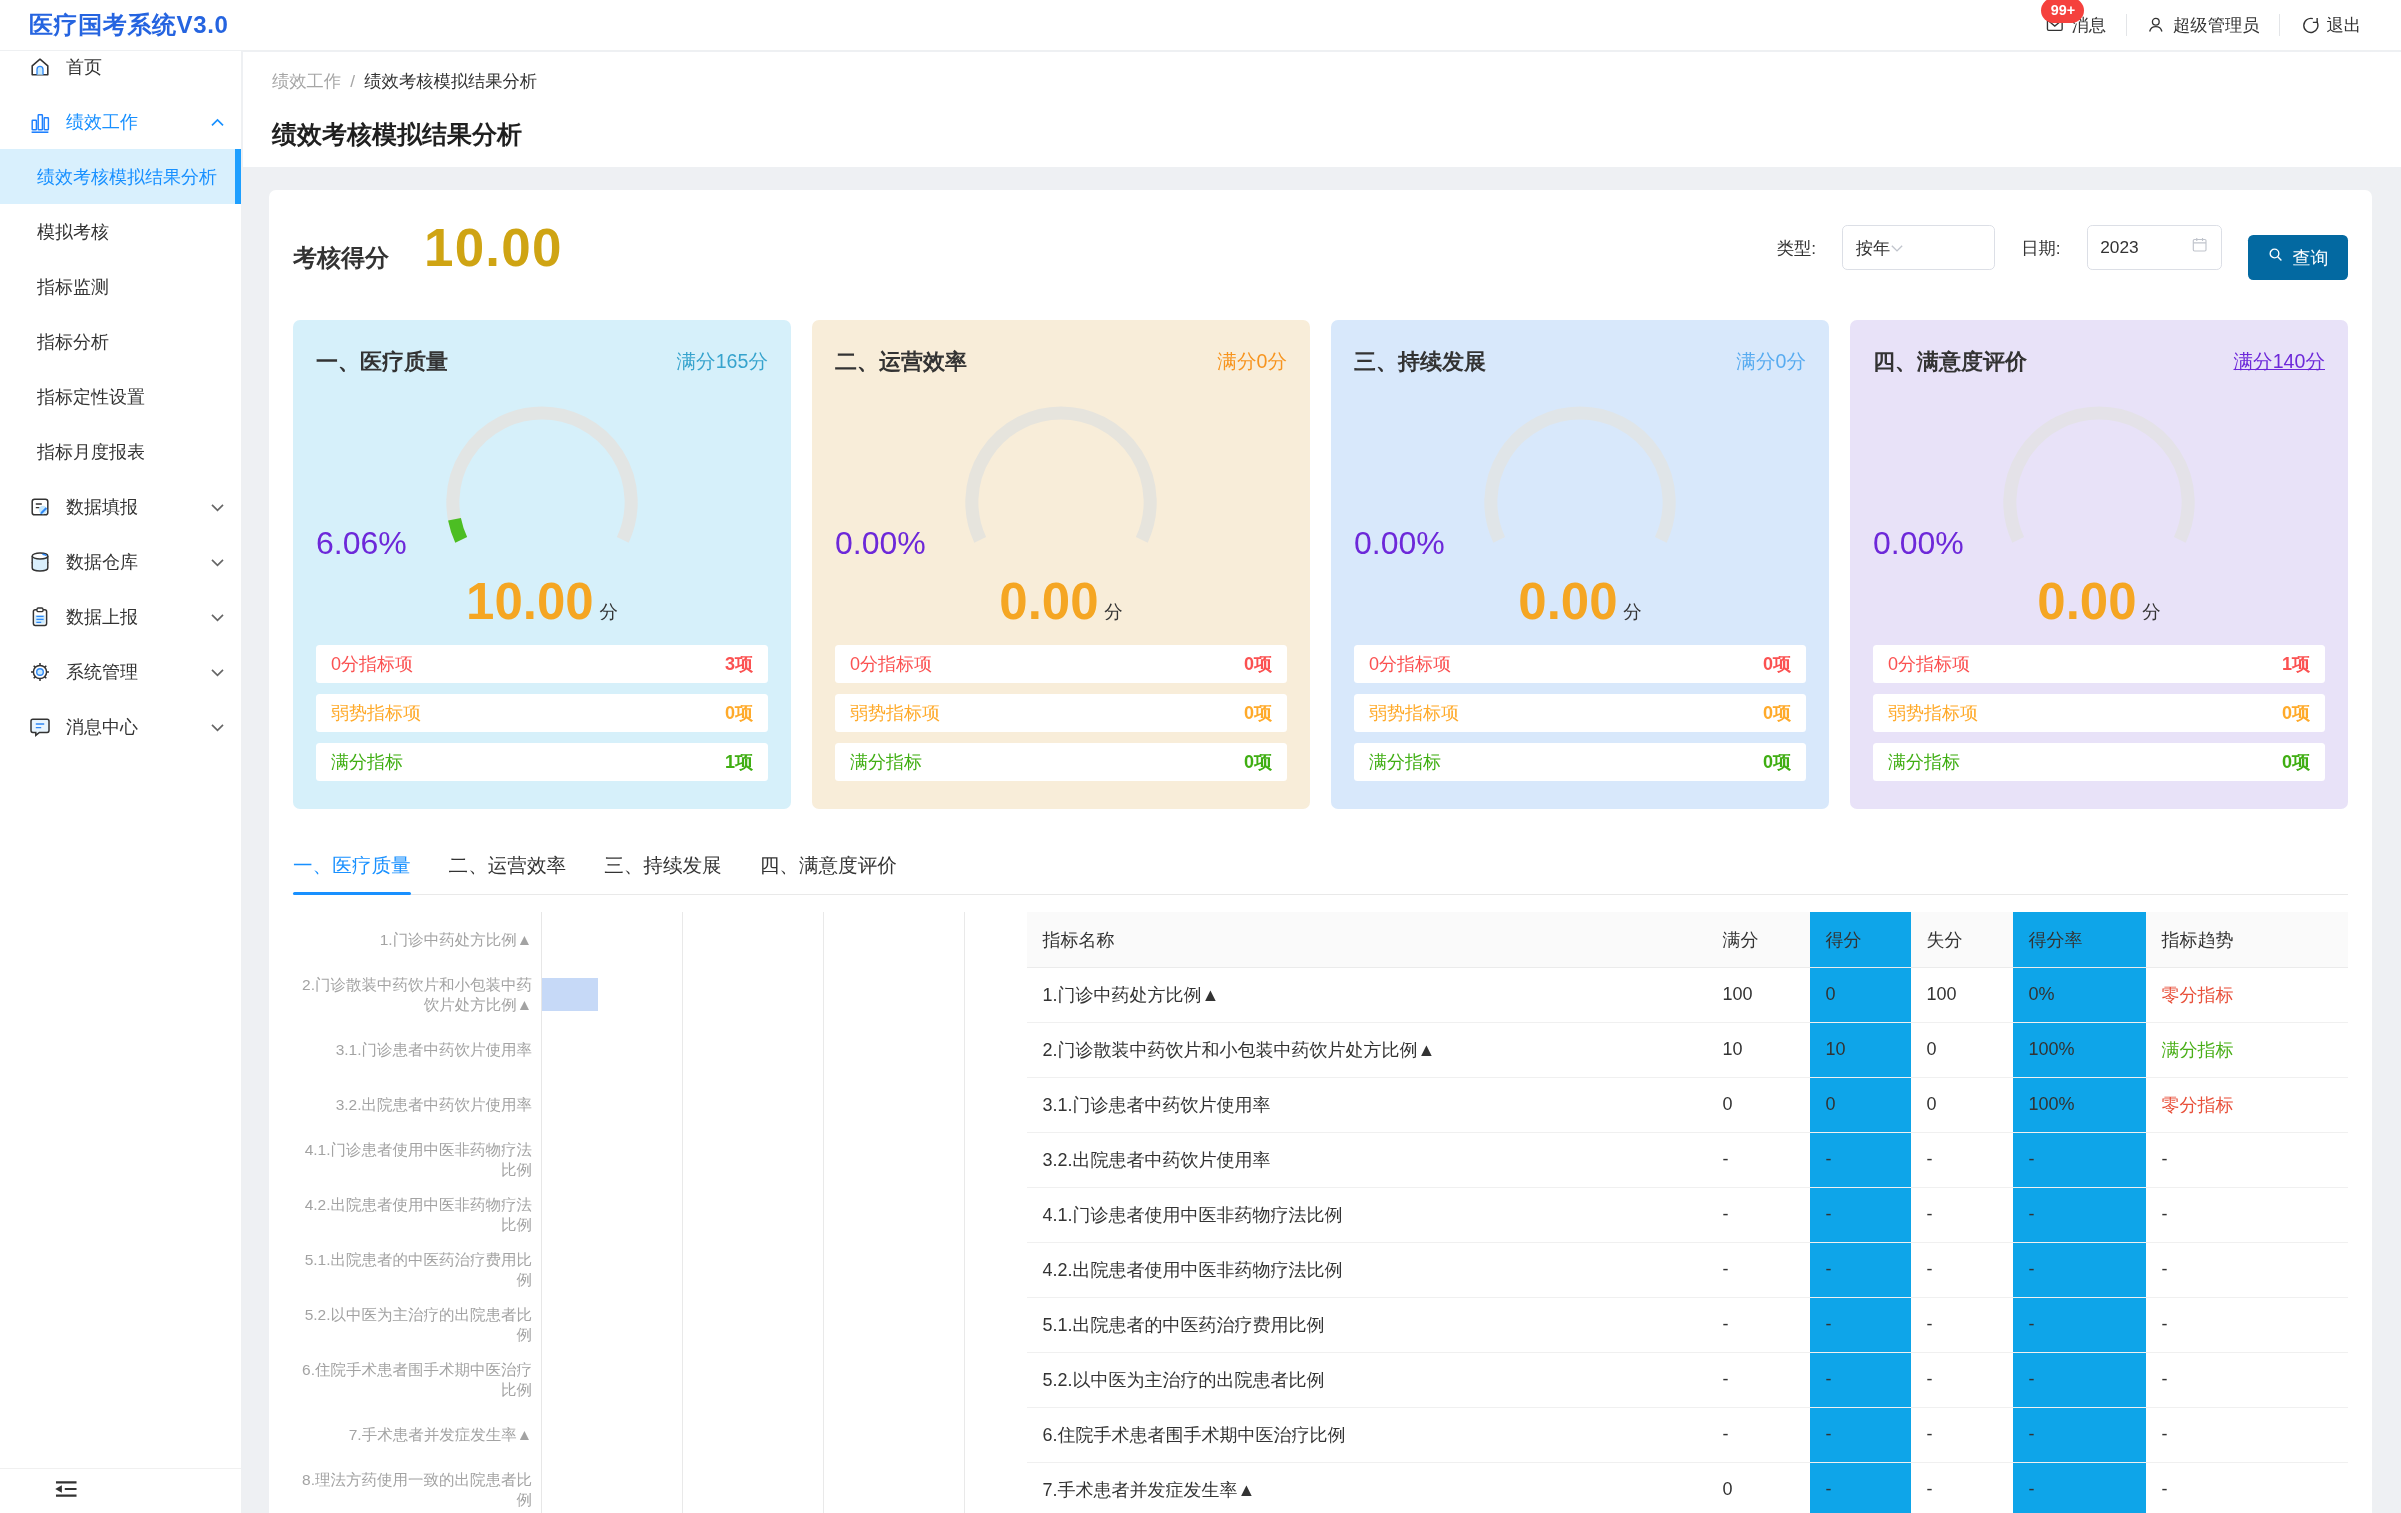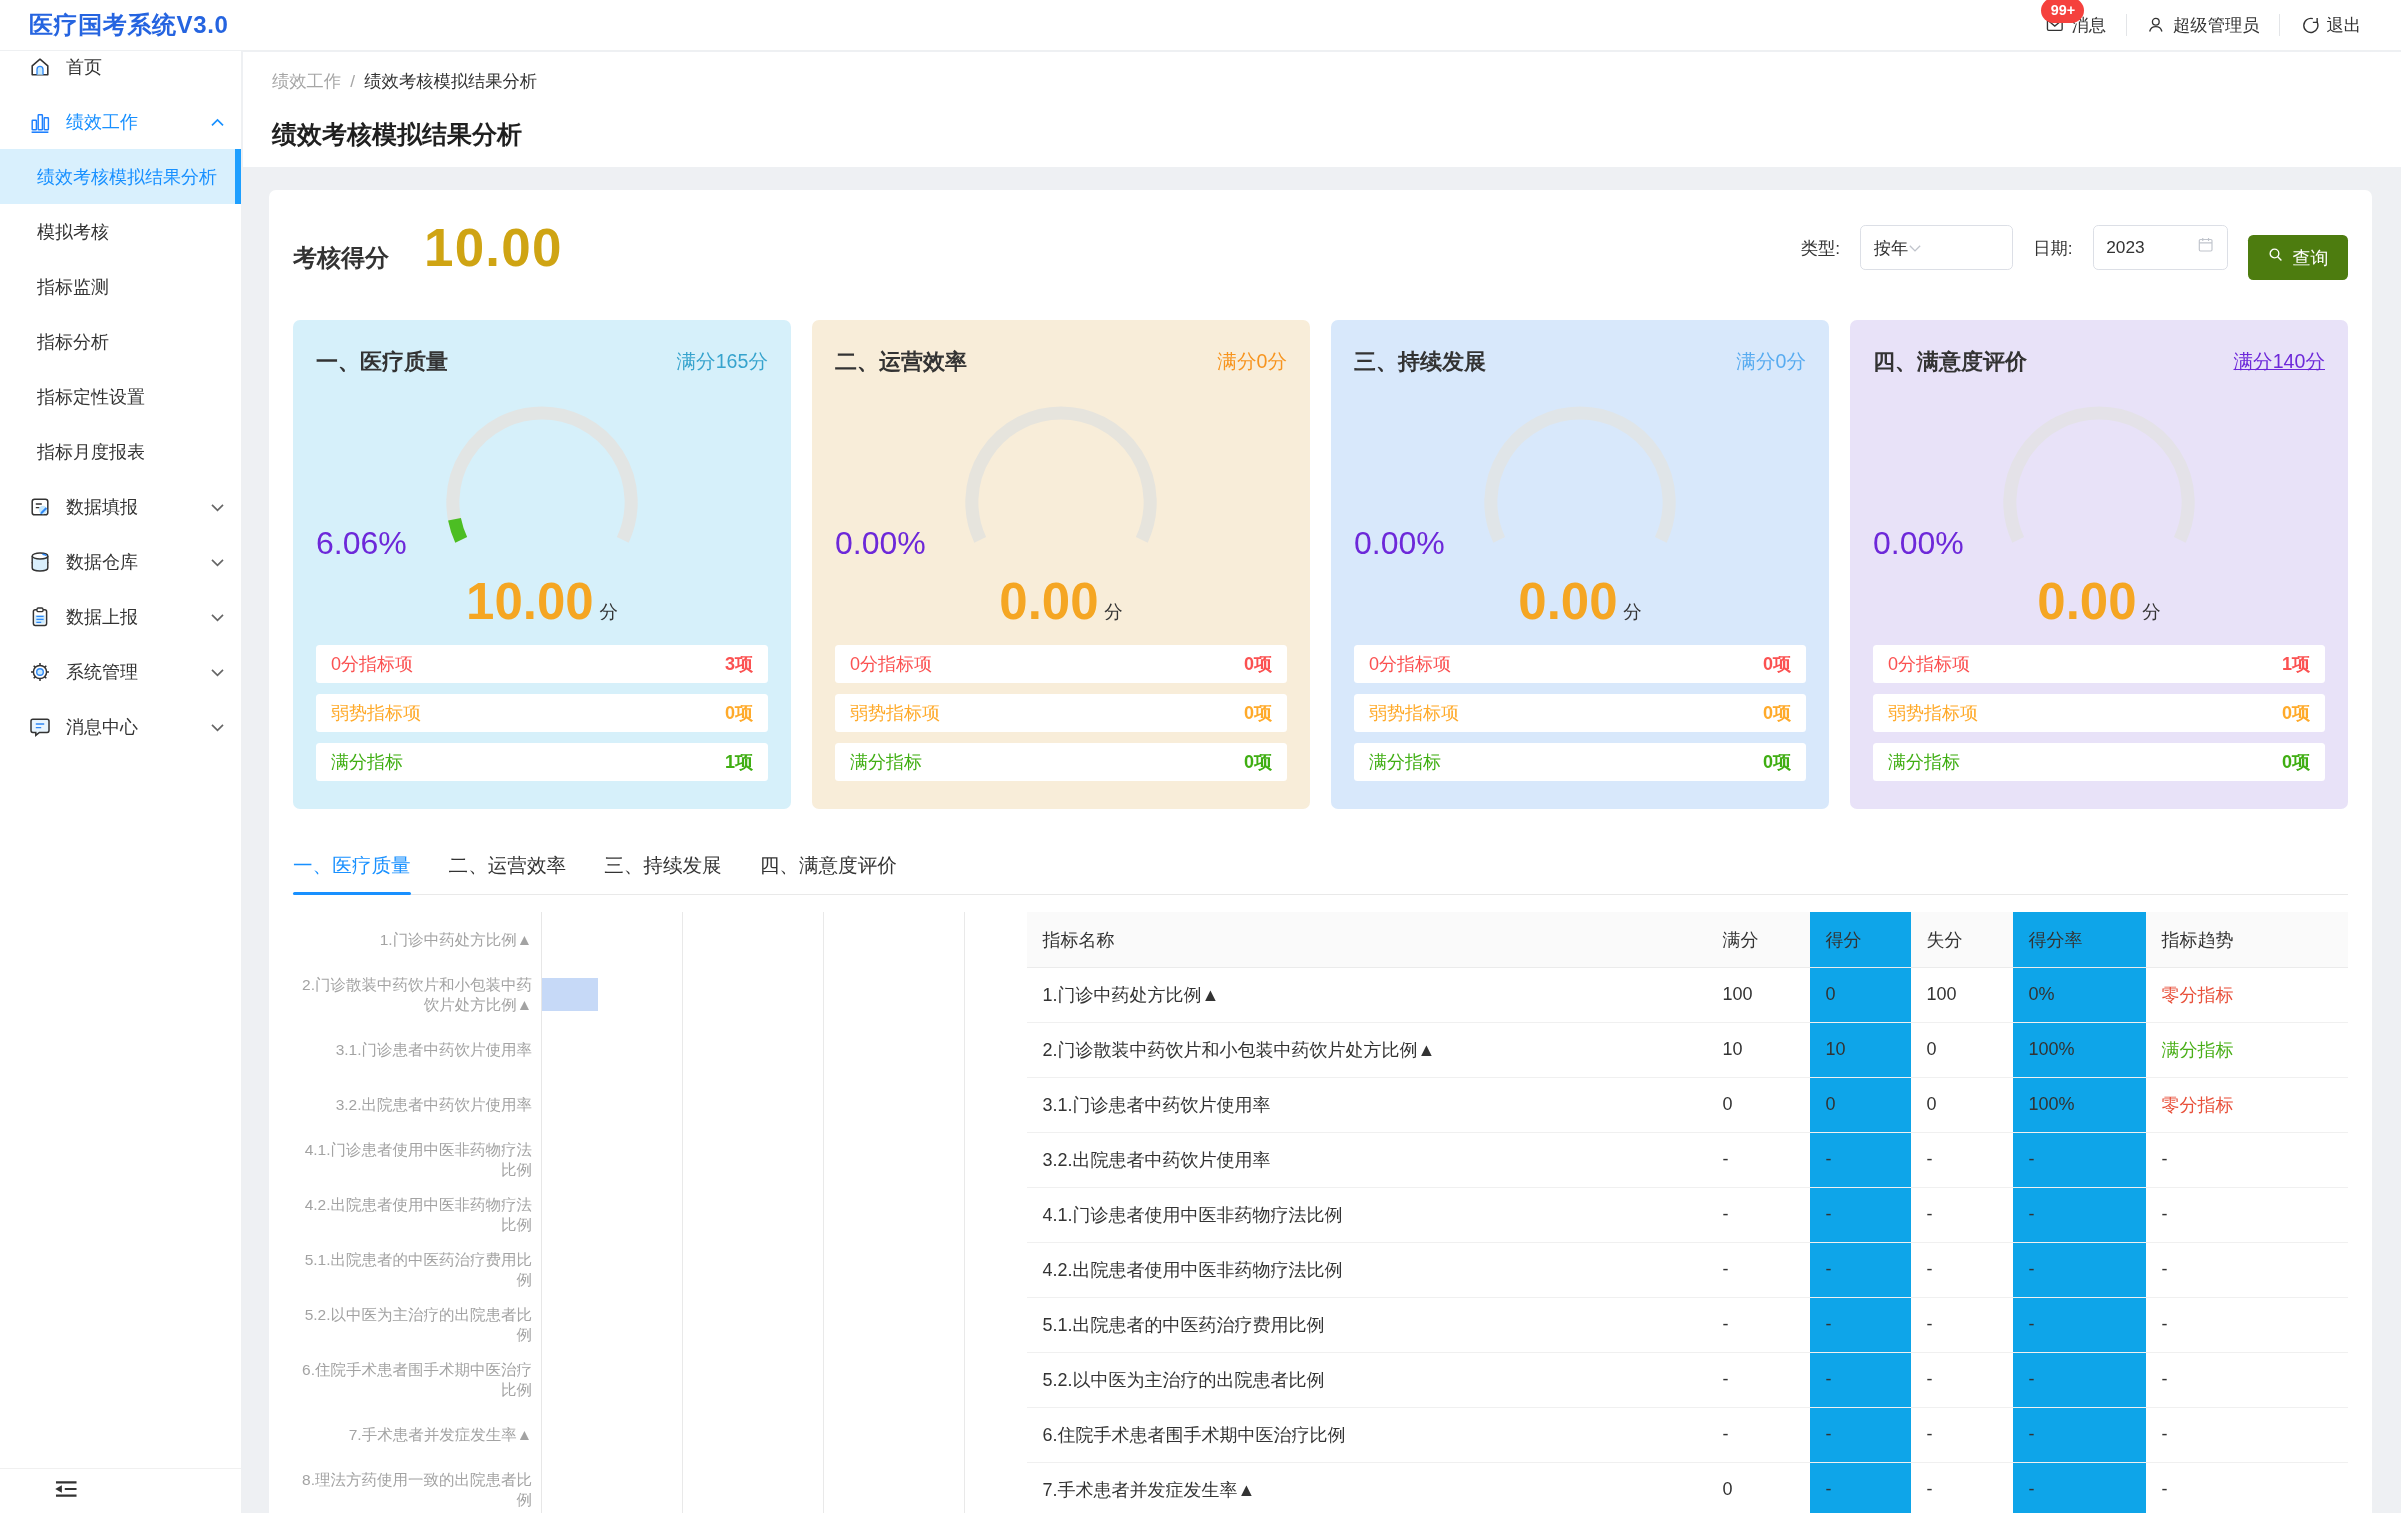--- a/index.html
+++ b/index.html
@@ -43,21 +43,21 @@
   .breadcrumb .current { color:#333; }
   .page-title { margin-top:25px; font-size:25px; font-weight:bold; color:#1f1f1f; }
 
   .panel { background:#fff; border-radius:7px; margin:23px 29px 0 26px; height:1497px; padding:0 24px; overflow:hidden; }
 
   
   .score-row { display:flex; align-items:center; justify-content:space-between; height:115px; }
   .score-left { display:flex; align-items:baseline; }
   .score-label { font-size:24px; font-weight:bold; color:#333; }
   .score-value { font-size:53px; font-weight:bold; color:#cfa413; margin-left:35px; letter-spacing:1.2px; }
-  .filters { display:flex; align-items:center; gap:20px; }
+  .filters { display:flex; align-items:center; gap:26px; }
   .f-label { font-size:17.3px; color:#333; }
   .f-select, .f-input { height:45px; border:1.2px solid #dcdfe6; border-radius:5.2px; background:#fff;
     display:flex; align-items:center; font-size:17.3px; color:#333; padding:0 12.7px; }
   .f-select { width:153px; cursor:pointer; }
   .f-input { width:135px; justify-content:space-between; }
   .f-btn { height:45px; background:#2b7e9e; border-radius:5.2px; border:none; color:#fff; font-size:18px;
     display:flex; align-items:center; gap:8px; padding:0 19.6px; cursor:pointer; }
 
   
   .cards { display:flex; gap:21px; margin-top:15px; }
@@ -314,21 +314,21 @@
         <span class="f-label">日期:</span>
         <div class="f-input">
           <span>2023</span>
           <span>
             <svg width="17.3" height="17.3" viewBox="0 0 30 30">
                 <rect x="4" y="6" width="22" height="20" rx="2" fill="none" stroke="#c0c4cc" stroke-width="2"></rect>
                 <path d="M4 12 h22 M10 3.5 v5 M20 3.5 v5" stroke="#c0c4cc" stroke-width="2" fill="none"></path>
               </svg>
           </span>
         </div>
-        <button class="f-btn" style="background: #4d7c0f; margin-top: 20px;">
+        <button class="f-btn" style="background: #0369a1; margin-top: 20px;">
           <span>
             <svg width="17.3" height="17.3" viewBox="0 0 30 30">
                 <circle cx="13" cy="13" r="7.5" fill="none" stroke="#fff" stroke-width="2.4"></circle>
                 <path d="M18.7 18.7 L25 25" stroke="#fff" stroke-width="2.4"></path>
               </svg>
           </span>
           <span>查询</span>
         </button>
       </div>
     </div>

